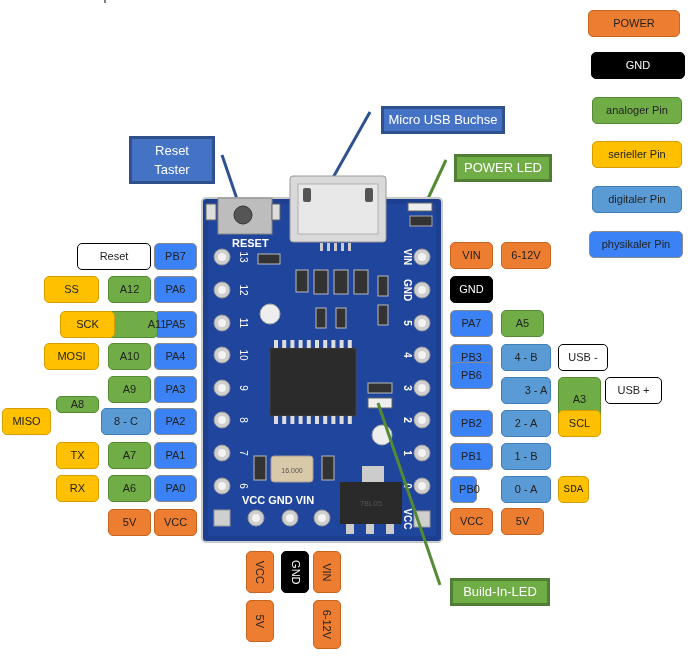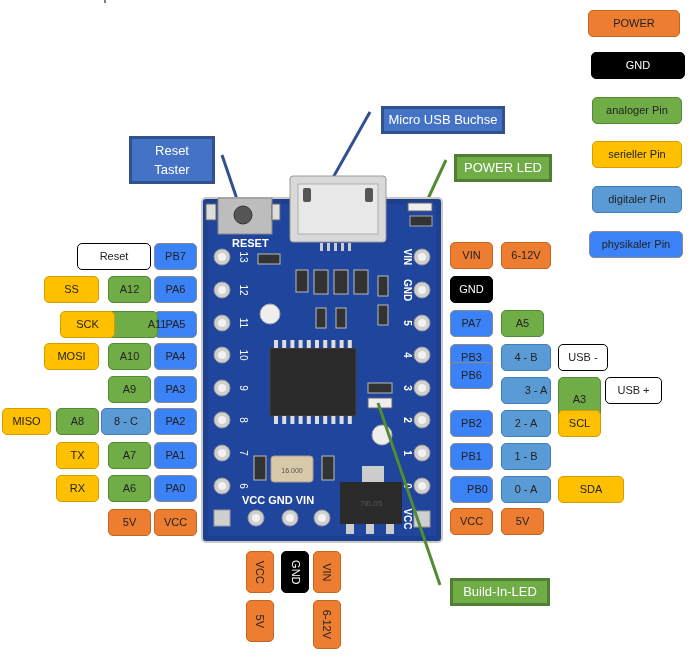--- a/index.html
+++ b/index.html
@@ -243,21 +243,21 @@
     </div>
     <div class="tag analog" style="left: 108px; top: 376px; width: 43px; height: 27px;">
       <span>A9</span>
     </div>
     <div class="tag phys" style="left: 154px; top: 408px; width: 43px; height: 27px;">
       <span>PA2</span>
     </div>
     <div class="tag digital" style="left: 101px; top: 408px; width: 50px; height: 27px;">
       <span>8 - C</span>
     </div>
-    <div class="tag analog" style="left: 56px; top: 408px; width: 43px; height: 27px;">
+    <div class="tag analog" style="left: 56px; top: 396px; width: 43px; height: 17px;">
       <span>A8</span>
     </div>
     <div class="tag serial" style="left: 2px; top: 408px; width: 49px; height: 27px;">
       <span>MISO</span>
     </div>
     <div class="tag phys" style="left: 154px; top: 442px; width: 43px; height: 27px;">
       <span>PA1</span>
     </div>
     <div class="tag analog" style="left: 108px; top: 442px; width: 43px; height: 27px;">
       <span>A7</span>
@@ -326,27 +326,27 @@
     </div>
     <div class="tag serial" style="left: 558px; top: 410px; width: 43px; height: 27px;">
       <span>SCL</span>
     </div>
     <div class="tag phys" style="left: 450px; top: 443px; width: 43px; height: 27px;">
       <span>PB1</span>
     </div>
     <div class="tag digital" style="left: 501px; top: 443px; width: 50px; height: 27px;">
       <span>1 - B</span>
     </div>
-    <div class="tag phys" style="left: 450px; top: 476px; width: 43px; height: 27px; padding-left: 12px;">
+    <div class="tag phys" style="left: 450px; top: 476px; width: 27px; height: 27px; padding-left: 12px;">
       <span>PB0</span>
     </div>
     <div class="tag digital" style="left: 501px; top: 476px; width: 50px; height: 27px;">
       <span>0 - A</span>
     </div>
-    <div class="tag serial" style="left: 558px; top: 476px; width: 66px; height: 27px;">
+    <div class="tag serial" style="left: 558px; top: 476px; width: 31px; height: 27px; font-family: Liberation Mono, monospace;">
       <span>SDA</span>
     </div>
     <div class="tag power" style="left: 450px; top: 508px; width: 43px; height: 27px;">
       <span>VCC</span>
     </div>
     <div class="tag power" style="left: 501px; top: 508px; width: 43px; height: 27px;">
       <span>5V</span>
     </div>
   </div>
 <div id="bottom-labels">

